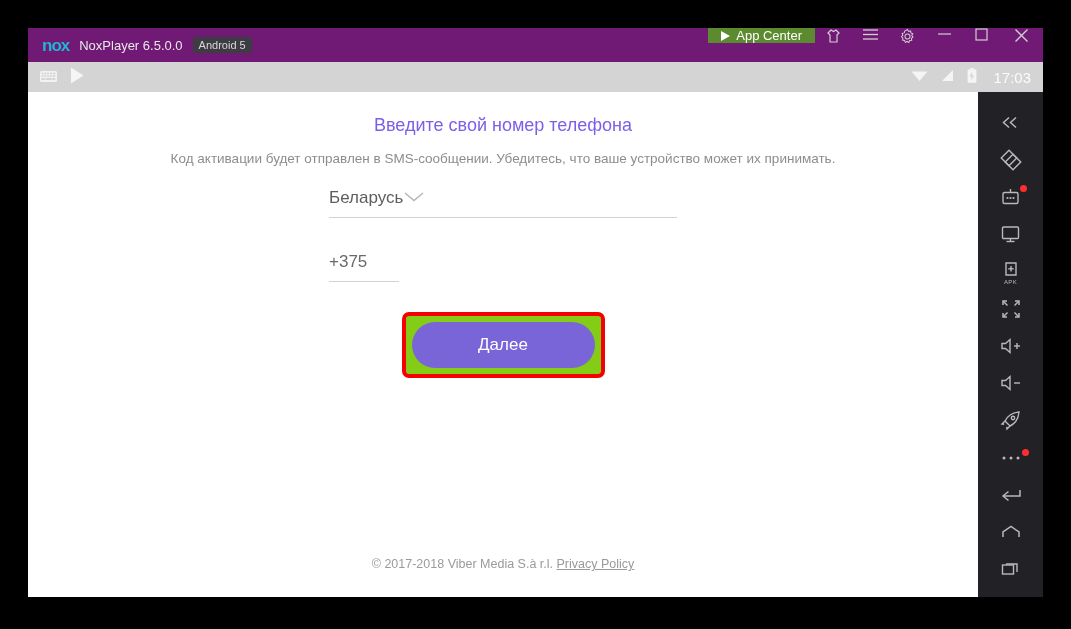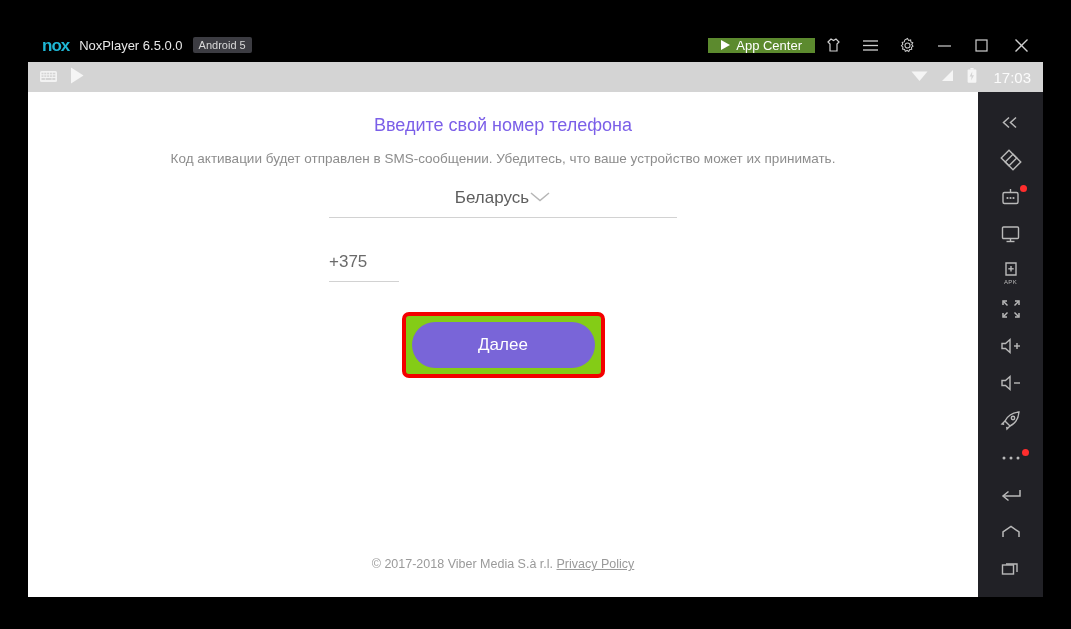--- a/index.html
+++ b/index.html
@@ -13,34 +13,34 @@
     position: absolute;
     left: 28px; top: 28px;
     width: 1015px; height: 569px;
     background: #1e1e22;
     display: flex;
     flex-direction: column;
   }
   
   .titlebar {
     height: 34px;
-    background: #000000;
+    background: #701a75;
     display: flex;
     align-items: stretch;
     flex: 0 0 34px;
   }
   .tb-left { display: flex; align-items: center; padding-left: 14px; gap: 10px; }
   .nox-logo { color: #1fb6d4; font-size: 17px; letter-spacing: -1px; font-weight: 600; line-height: 1; }
   .tb-title { color: #e8e8e8; font-size: 13px; white-space: nowrap; }
   .android-badge {
     background: #3c3c42; color: #d8d8d8; font-size: 11px;
     padding: 2px 6px; border-radius: 2px; white-space: nowrap;
   }
   .tb-spacer { flex: 1; }
-  .tb-right { display: flex; align-items: center; }
+  .tb-right { display: flex; align-items: flex-start; }
   .appcenter {
     background: #5c8a2e; display: flex; align-items: center; gap: 6px;
     padding: 0 13px; color: #fff; font-size: 13px; white-space: nowrap;
   }
   .gplay-tri { width: 0; height: 0; border-left: 9px solid #fff;
     border-top: 5.5px solid transparent; border-bottom: 5.5px solid transparent; }
   .tb-btn {
     width: 37px; display: flex; align-items: center; justify-content: center;
     color: #cfcfcf;
   }
@@ -58,21 +58,21 @@
   .screen { width: 950px; background: #fff; position: relative; flex: 0 0 950px; }
   
   .v-head {
     text-align: center; color: #7b5fe8; font-size: 18px; margin-top: 23px;
   }
   .v-sub {
     text-align: center; color: #8d8d8d; font-size: 13.5px; margin-top: 15px;
   }
   .field-wrap { width: 348px; margin: 0 auto; }
   .country-row {
-    margin-top: 22px; display: flex; align-items: center; justify-content: center;
+    margin-top: 22px; display: flex; align-items: center; justify-content: flex-start;
     border-bottom: 1px solid #d2d2d2; padding-bottom: 9px;
   }
   .country-name { color: #5e5e5e; font-size: 17px; }
   .chev { color: #b6b6b6; }
   .phone-row { margin-top: 34px; display: flex; gap: 24px; }
   .code-box {
     width: 70px; border-bottom: 1px solid #d2d2d2; padding-bottom: 9px;
     color: #6a6a6a; font-size: 17px;
   }
   .num-box {

